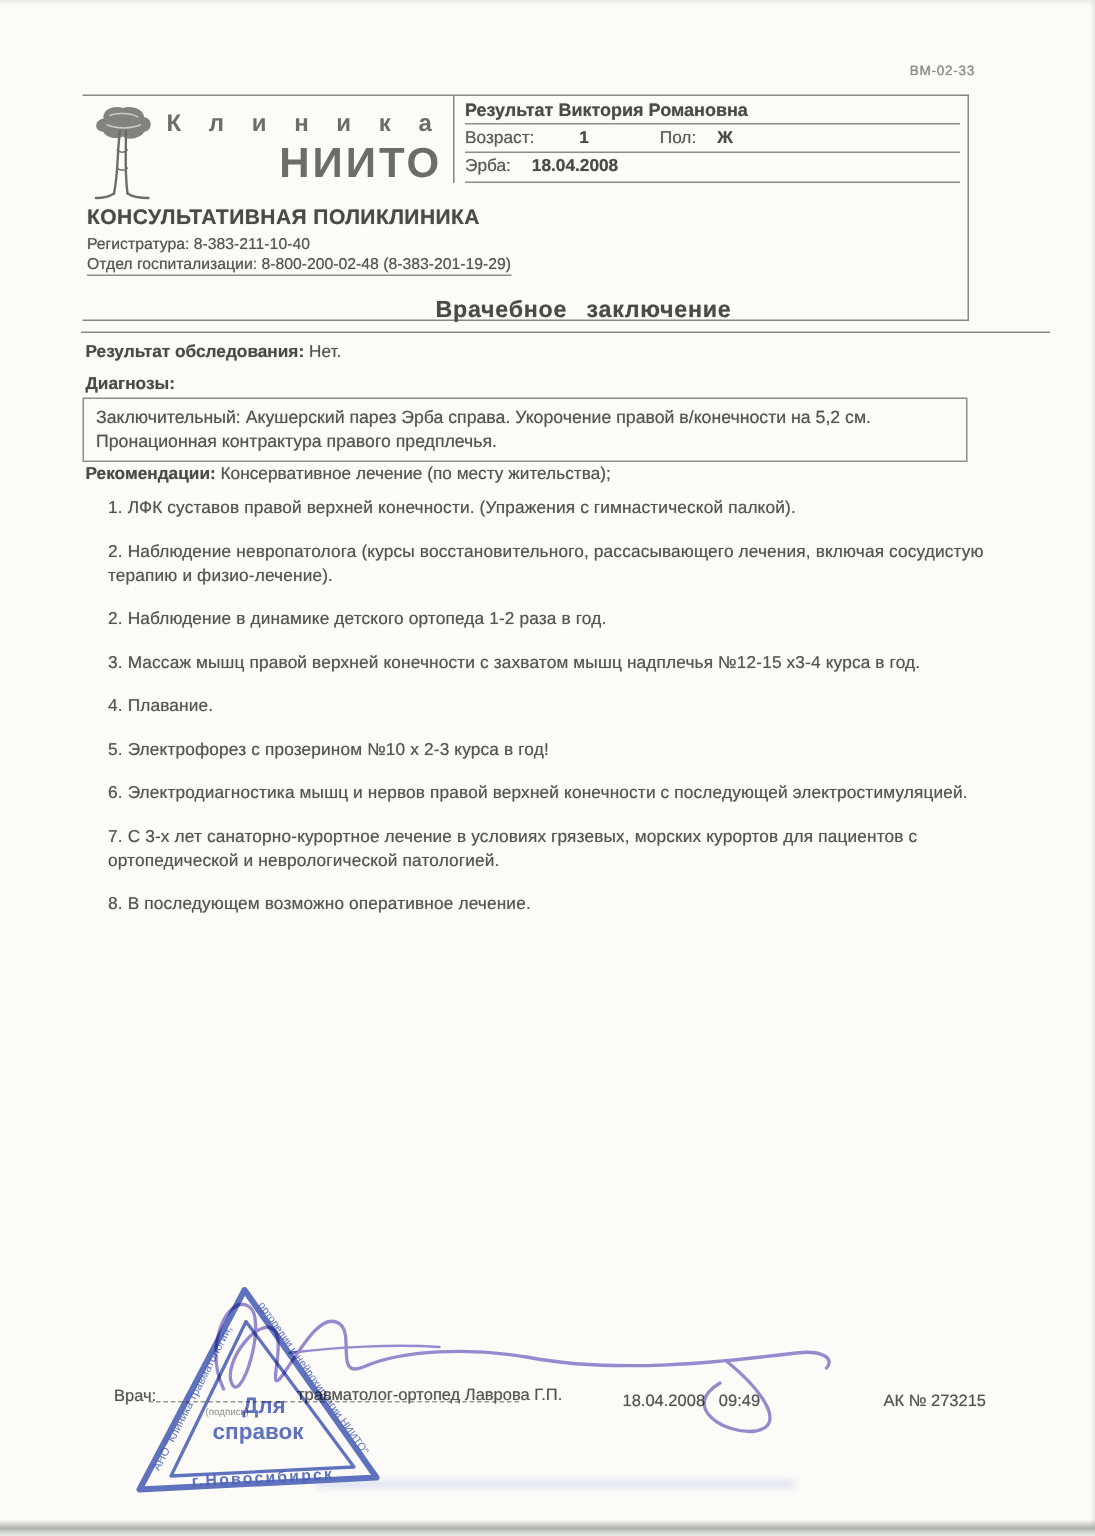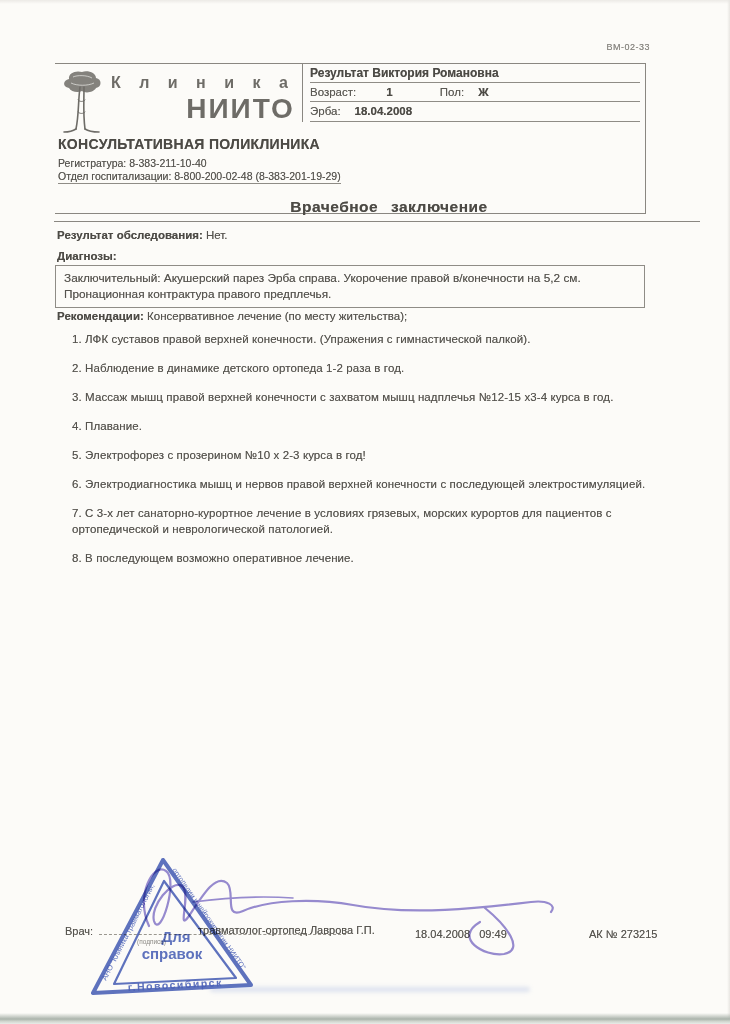--- a/index.html
+++ b/index.html
@@ -66,21 +66,21 @@
     border:1.2px solid #8f8c86;
     padding:4px 8px 5px 8px;
     font-size:11.8px;line-height:16px;
   }
   .recommendations{position:absolute;left:57px;top:310px;font-size:11.5px;}
 
   .items-list{position:absolute;left:57px;top:331px;width:586px;margin-left:15px;}
   .list-item{font-size:11.5px;line-height:16px;margin-bottom:13px;letter-spacing:0.1px;}
 
   
-  .doctor-label{position:absolute;left:65px;top:925px;font-size:11px;}
+  .doctor-label{position:absolute;left:76px;top:925px;font-size:11px;}
   .sig-line{position:absolute;left:99px;top:921px;width:247px;height:14px;border-bottom:1.2px dashed #9a978f;}
   .sig-caption{position:absolute;left:137px;top:938px;font-size:6.5px;color:#8d8b86;}
   .doctor-title{position:absolute;left:198px;top:924px;font-size:11px;}
   .datetime{position:absolute;left:415px;top:928px;font-size:11px;white-space:pre;}
   .doc-number{position:absolute;left:589px;top:928px;font-size:11px;}
 
   .stamp{position:absolute;left:88px;top:856px;width:172px;height:146px;mix-blend-mode:multiply;opacity:0.92;}
   .signature{position:absolute;left:133px;top:856px;width:445px;height:104px;mix-blend-mode:multiply;}
   .ink-smudge{position:absolute;left:210px;top:987px;width:320px;height:5px;
     background:rgba(100,130,205,0.20);filter:blur(2px);border-radius:3px;}
@@ -147,20 +147,21 @@
     <div>Пронационная контрактура правого предплечья.</div>
   </div>
 
   <div class="recommendations txt">
     <span class="b">Рекомендации:</span>
     <span>Консервативное лечение (по месту жительства);</span>
   </div>
 
   <div class="items-list txt">
       <div class="list-item">1. ЛФК  суставов правой верхней конечности. (Упражения с гимнастической палкой).</div>
+      <div class="list-item">2. Наблюдение невропатолога (курсы восстановительного, рассасывающего лечения, включая сосудистую терапию и  физио-лечение).</div>
       <div class="list-item">2. Наблюдение в динамике детского ортопеда 1-2 раза в год.</div>
       <div class="list-item">3. Массаж мышц правой верхней конечности с захватом мышц надплечья №12-15 х3-4 курса в год.</div>
       <div class="list-item">4. Плавание.</div>
       <div class="list-item">5. Электрофорез с прозерином №10 х 2-3 курса в год!</div>
       <div class="list-item">6. Электродиагностика мышц и нервов правой верхней конечности с последующей электростимуляцией.</div>
       <div class="list-item">7. С 3-х лет санаторно-курортное лечение в условиях грязевых, морских курортов для пациентов с ортопедической и неврологической патологией.</div>
       <div class="list-item">8. В последующем возможно оперативное лечение.</div>
     </div>
 
   <div class="doctor-label txt">Врач:</div>

